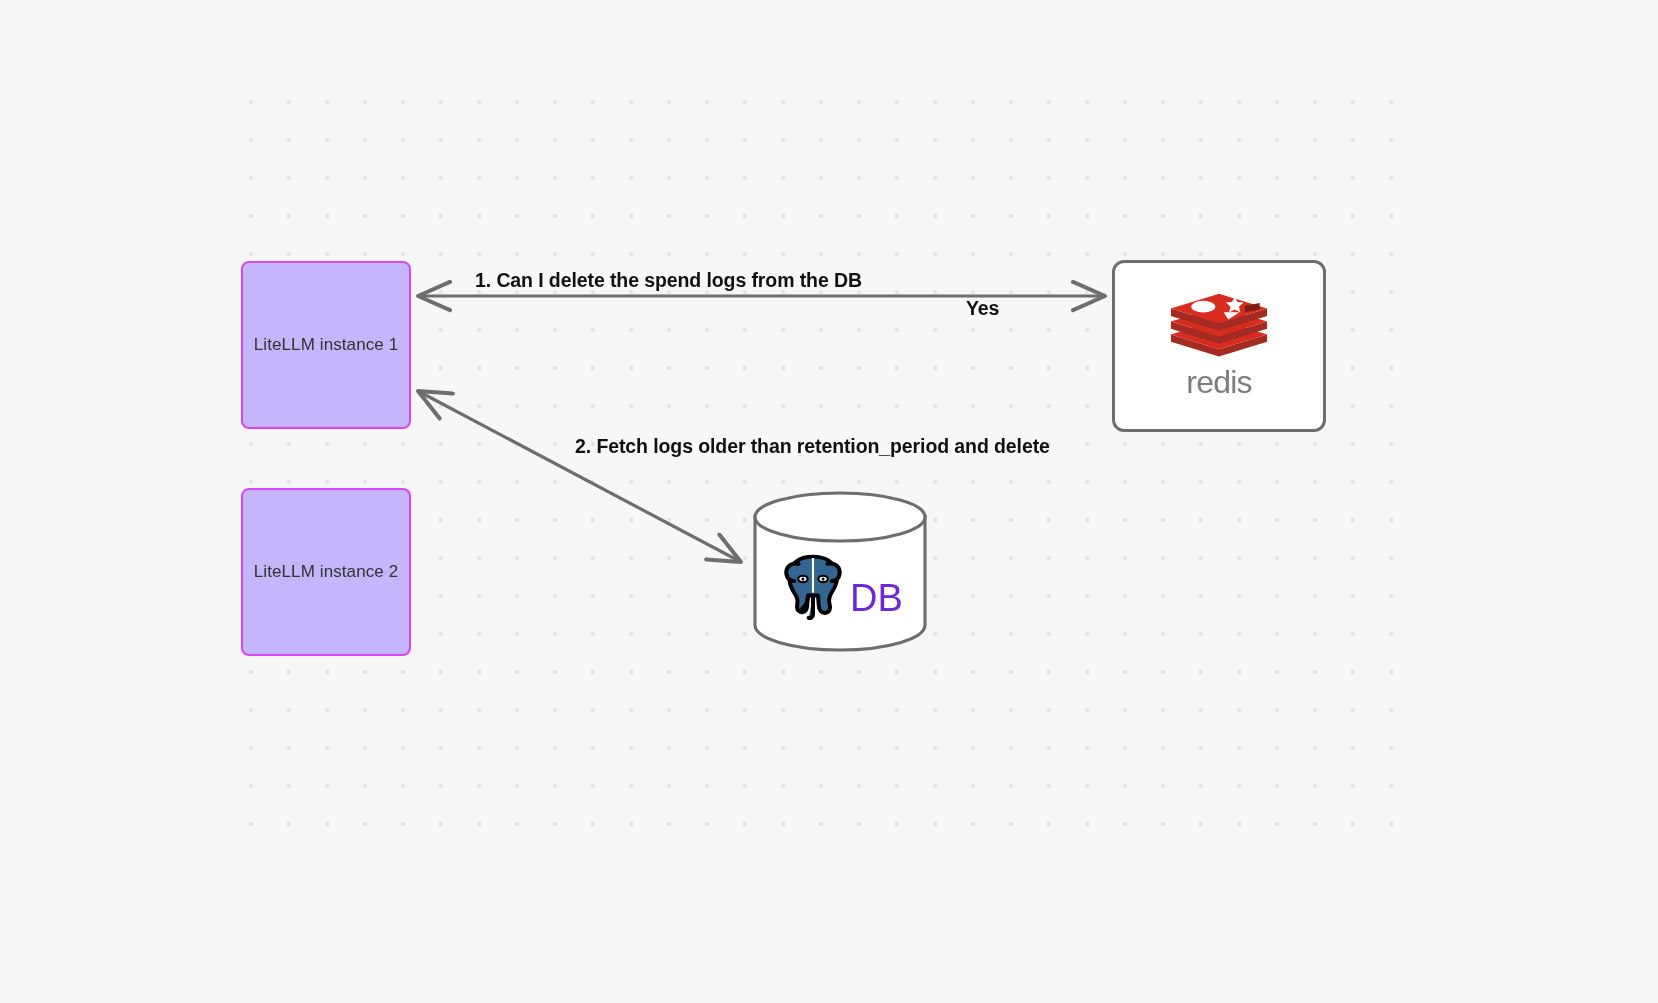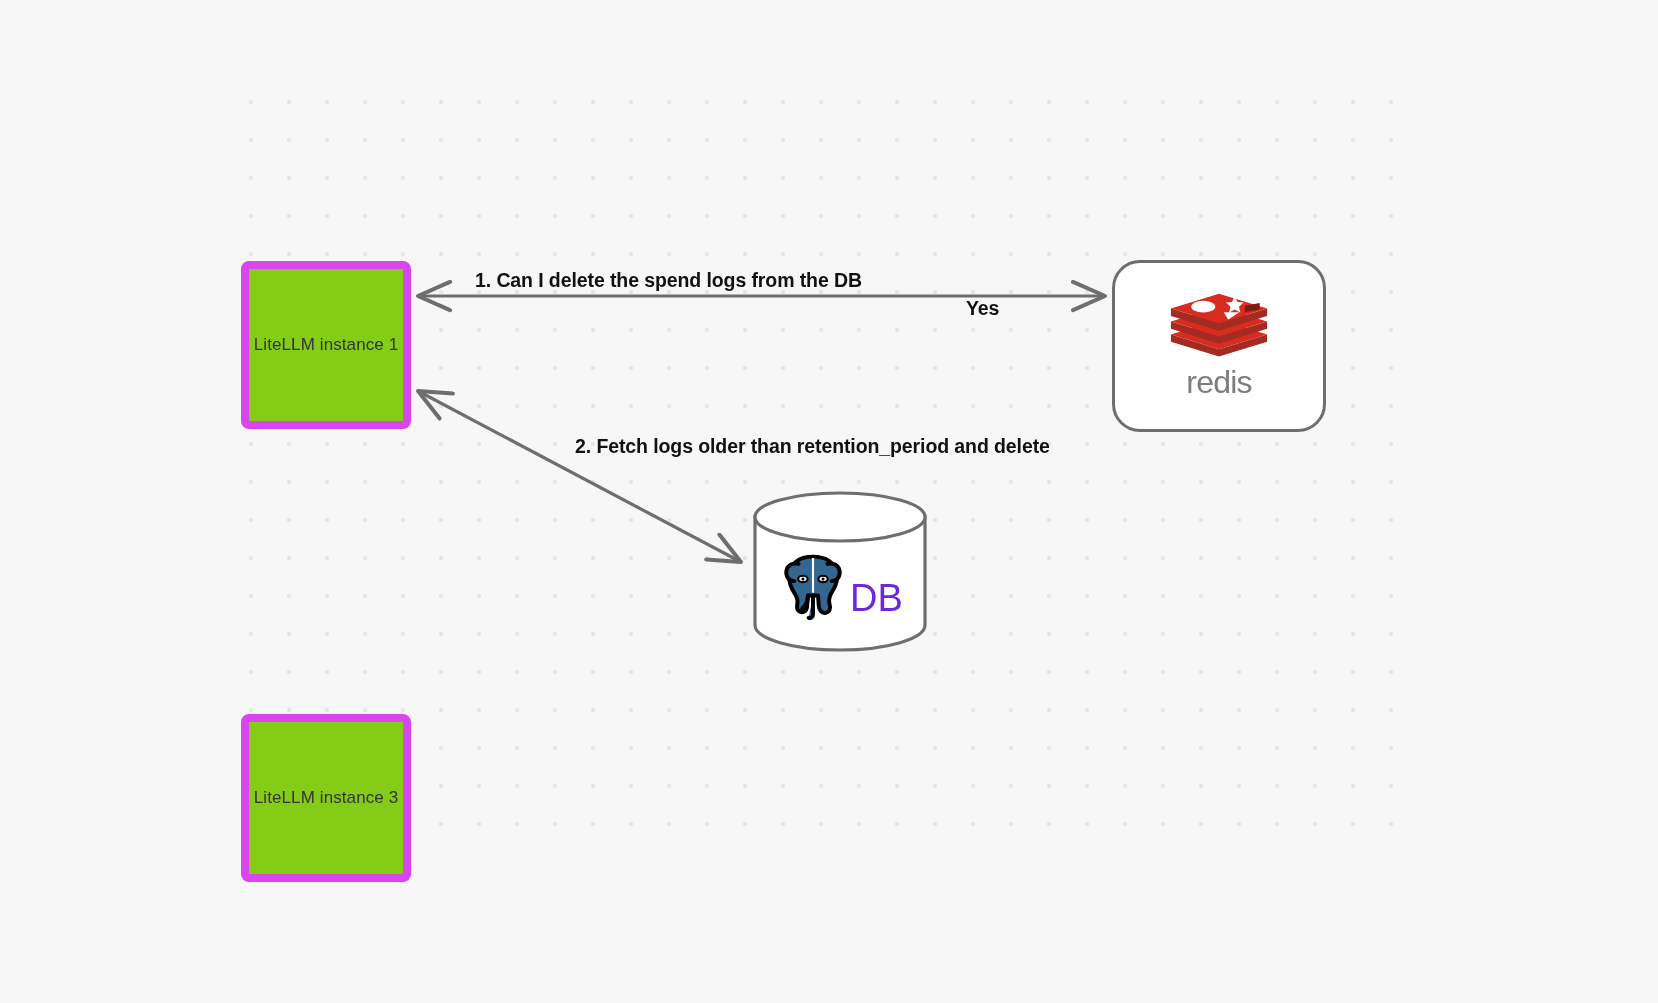--- a/index.html
+++ b/index.html
@@ -31,22 +31,22 @@
     height: 760px;
     background-image: radial-gradient(#e6e6e6 2.1px, transparent 2.2px);
     background-size: 38px 38px;
     background-position: 4px 4px;
     pointer-events: none;
   }
 
   
   .node-box {
     position: absolute;
-    background: #84cc16;
-    border: 8px solid #d946ef;
+    background: #c4b5fd;
+    border: 2px solid #d946ef;
     border-radius: 8px;
     box-sizing: border-box;
     display: flex;
     align-items: center;
     justify-content: center;
   }
   .node-box .node-label {
     font-size: 17px;
     color: #333333;
     font-family: "Liberation Sans", sans-serif;
@@ -60,21 +60,21 @@
 
   
   #node-redis {
     position: absolute;
     left: 1112px;
     top: 260px;
     width: 214px;
     height: 172px;
     background: #ffffff;
     border: 3px solid #6e6e6e;
-    border-radius: 28px;
+    border-radius: 12px;
     box-sizing: border-box;
     display: flex;
     flex-direction: column;
     align-items: center;
     justify-content: center;
     gap: 2px;
   }
   #redis-logo-mark { width: 112px; height: 74px; display: block; }
   #redis-wordmark { width: 120px; height: 38px; display: block; margin-top: -2px; }
 
@@ -156,24 +156,24 @@
   <div class="edge-label" id="edge-label-1">1.  Can I delete the spend logs from the DB</div>
 
   <div class="edge-label" id="edge-label-1-answer">Yes</div>
 
   <div class="edge-label" id="edge-label-2">2.  Fetch logs older than retention_period and delete</div>
 
   <div class="node-box" id="node-litellm-1">
     <span class="node-label">LiteLLM instance 1</span>
   </div>
 
-
-  <div class="node-box" id="node-litellm-3">
-    <span class="node-label">LiteLLM instance 3</span>
-  </div>
+  <div class="node-box" id="node-litellm-2">
+    <span class="node-label">LiteLLM instance 2</span>
+  </div>
+
 
   <div id="node-redis">
 
     <svg id="redis-logo-mark" viewBox="0 0 120 80" xmlns="http://www.w3.org/2000/svg">
 
       <path d="M60 72 L8 56 L8 48 L60 64 L112 48 L112 56 Z" fill="#a32b22"></path>
       <path d="M8 48 L60 32 L112 48 L60 64 Z" fill="#d82c20"></path>
 
       <path d="M60 58 L8 42 L8 34 L60 50 L112 34 L112 42 Z" fill="#a32b22"></path>
       <path d="M8 34 L60 18 L112 34 L60 50 Z" fill="#d82c20"></path>

